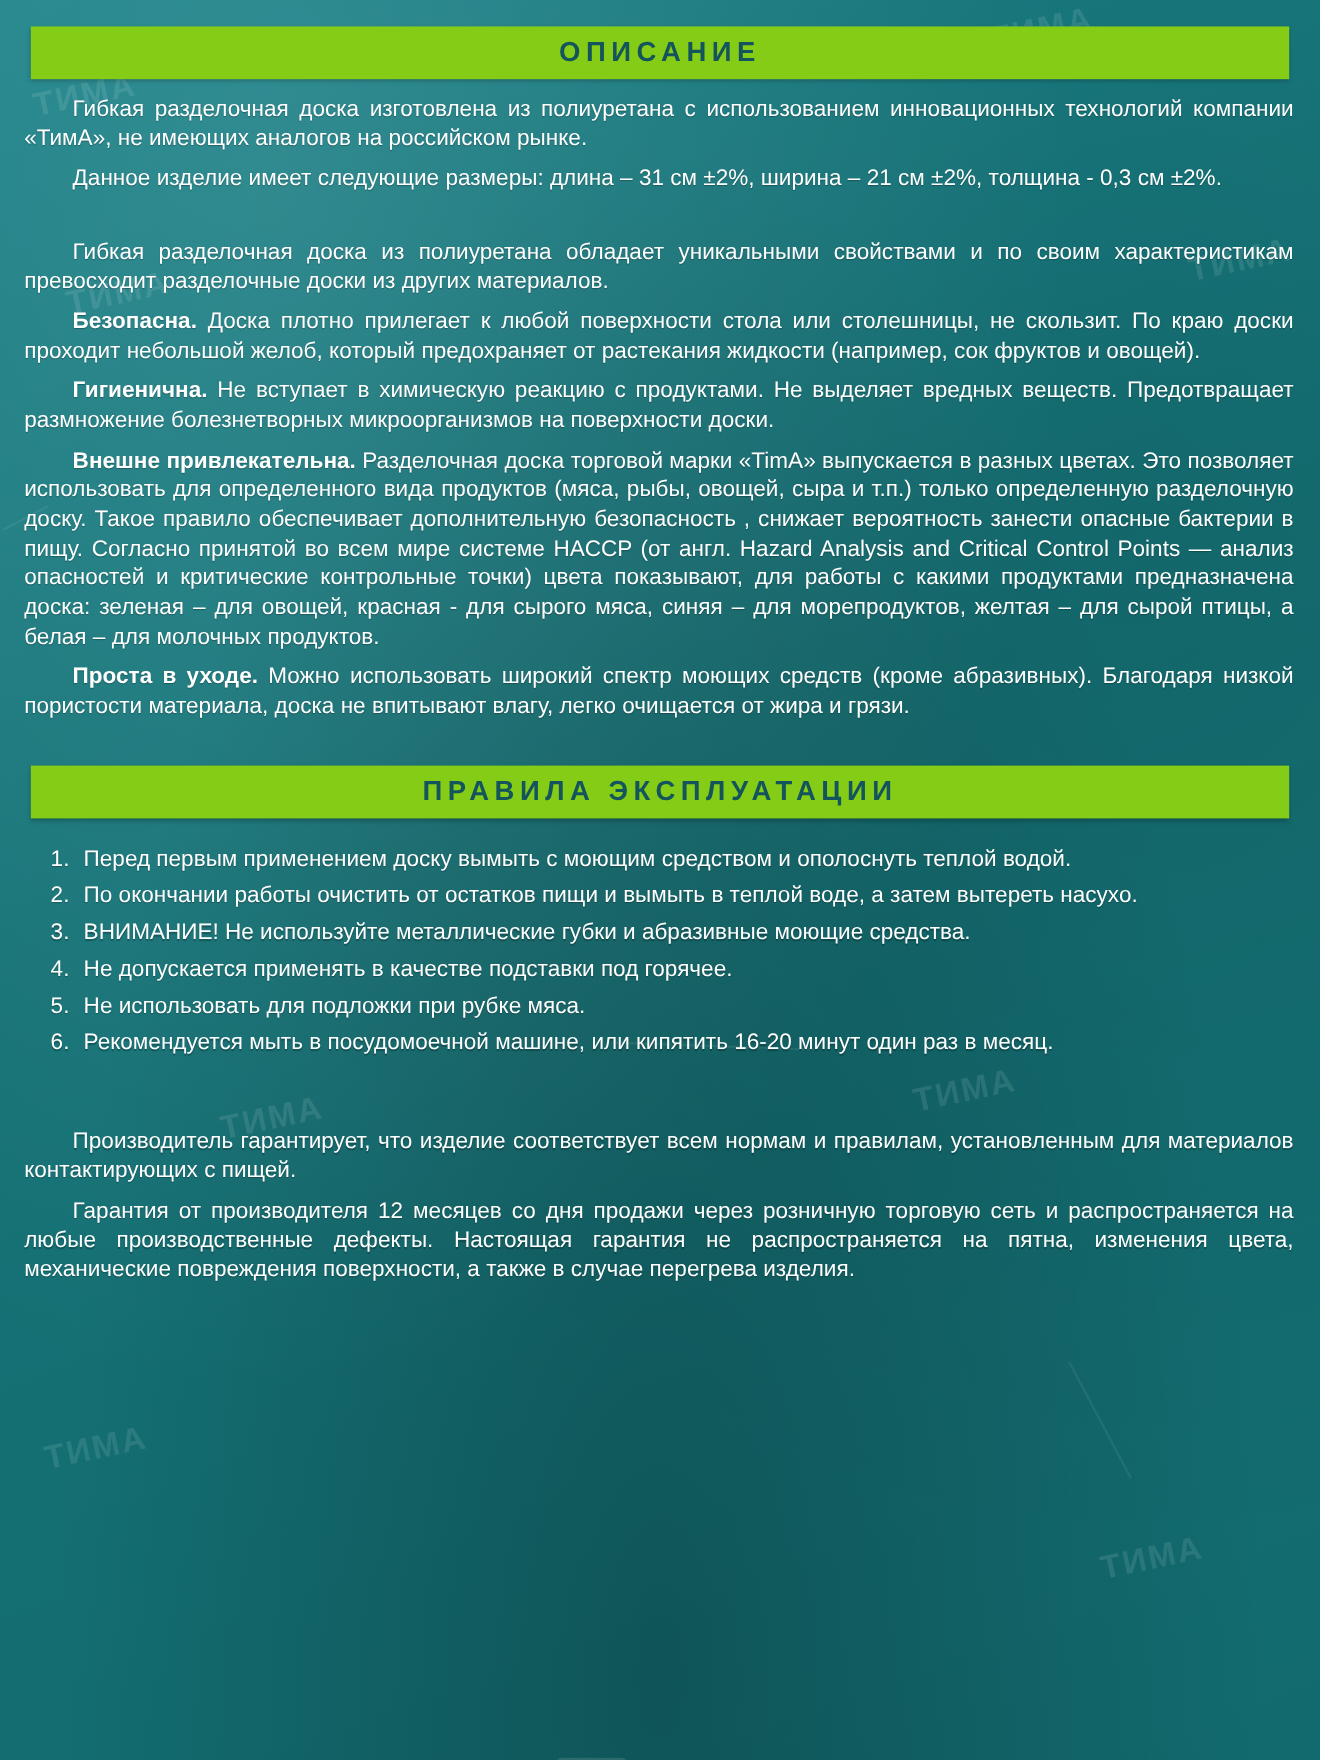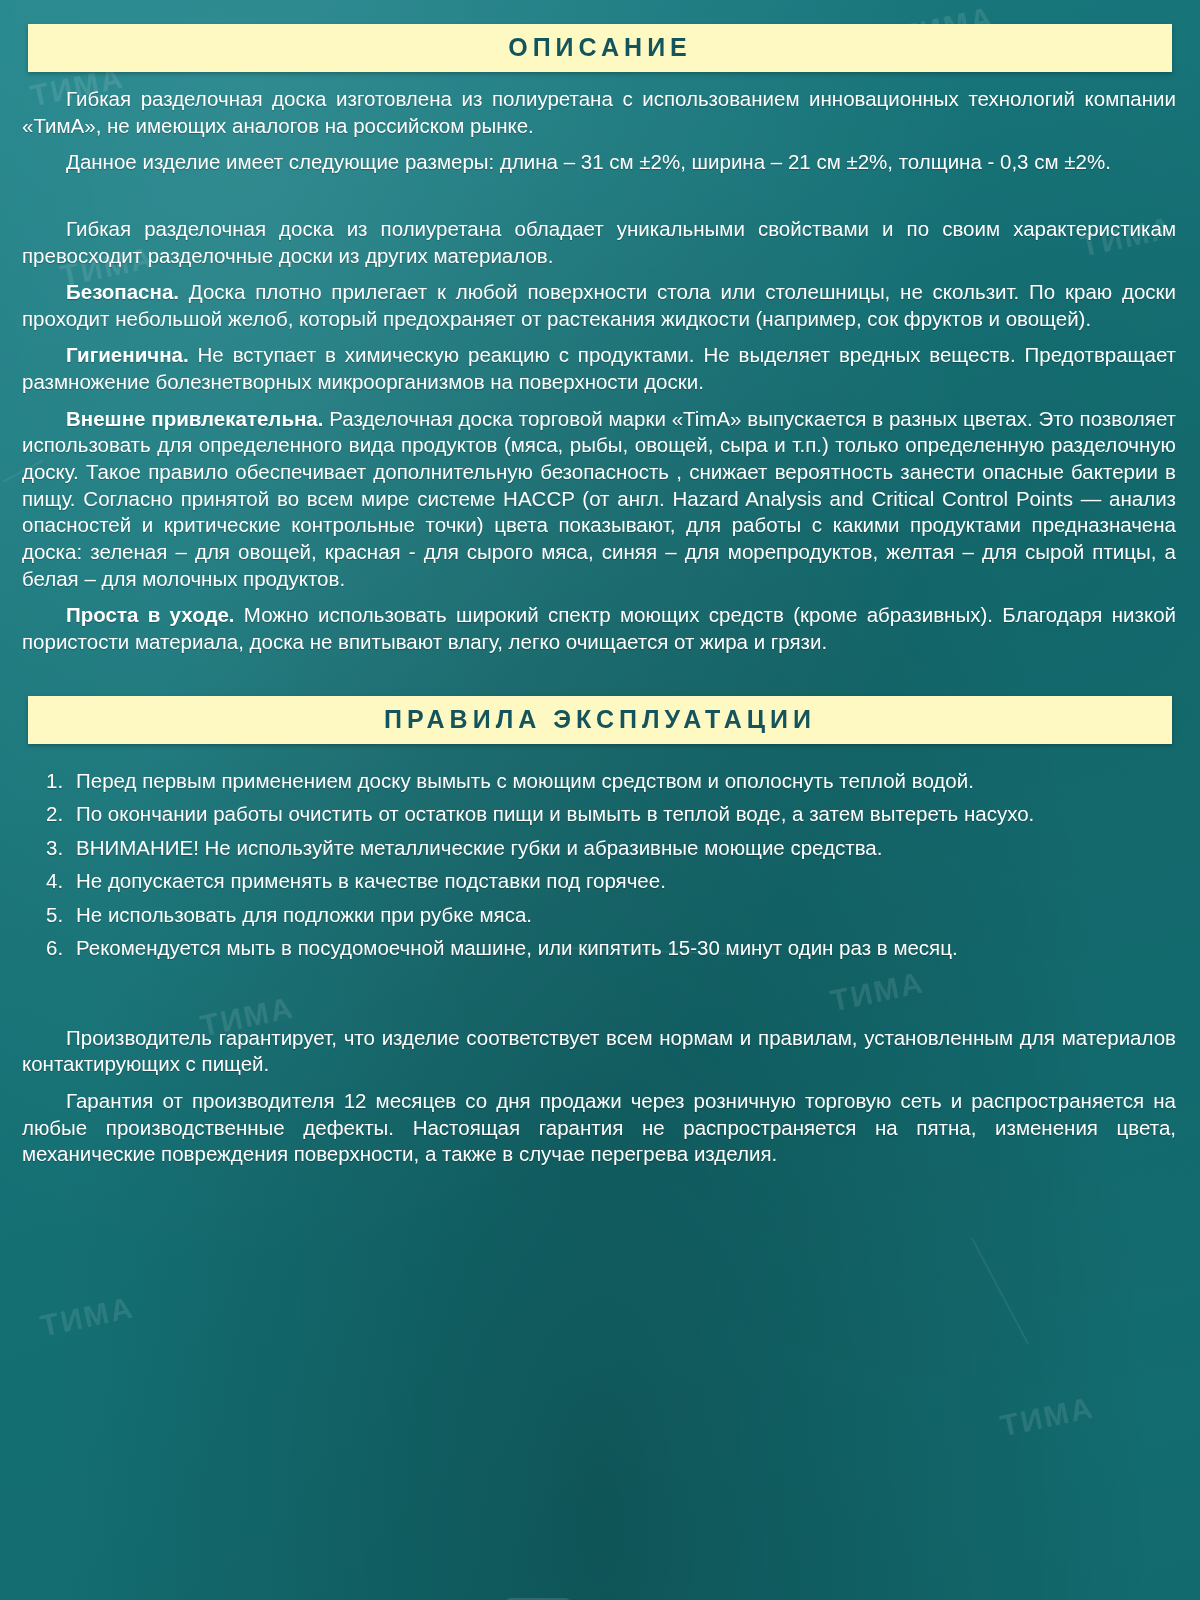--- a/index.html
+++ b/index.html
@@ -41,21 +41,21 @@
     white-space: nowrap;
   }
   .page {
     position: relative;
     width: 1200px;
     height: 1600px;
     padding: 0;
     box-sizing: border-box;
   }
   .band {
-    background: #fef9c3;
+    background: #84cc16;
     color: #14545c;
     text-align: center;
     font-weight: bold;
     letter-spacing: 5px;
     font-size: 25px;
     padding: 9px 0 10px 0;
     margin: 0 28px;
     box-shadow: 0 2px 4px rgba(0,0,0,0.25);
   }
   .band.band-top {
@@ -181,21 +181,21 @@
     <li>
         <span class="num">4.</span>
         <span class="txt">Не допускается применять в качестве подставки под горячее.</span>
       </li>
     <li>
         <span class="num">5.</span>
         <span class="txt">Не использовать для подложки при рубке мяса.</span>
       </li>
     <li>
         <span class="num">6.</span>
-        <span class="txt">Рекомендуется мыть в посудомоечной машине, или кипятить 15-30 минут один раз в месяц.</span>
+        <span class="txt">Рекомендуется мыть в посудомоечной машине, или кипятить 16-20 минут один раз в месяц.</span>
       </li>
   </ul>
 
   <div class="section-gap-3"></div>
 
   <div class="body-text">
     <p class="para first"><span>Производитель гарантирует, что изделие соответствует всем нормам и правилам, установленным для материалов контактирующих с пищей.</span></p>
     <p class="para"><span>Гарантия от производителя 12 месяцев со дня продажи через розничную торговую сеть и распространяется на любые производственные дефекты.  Настоящая гарантия не распространяется на пятна, изменения цвета, механические повреждения поверхности, а также в случае перегрева изделия.</span></p>
   </div>
 

